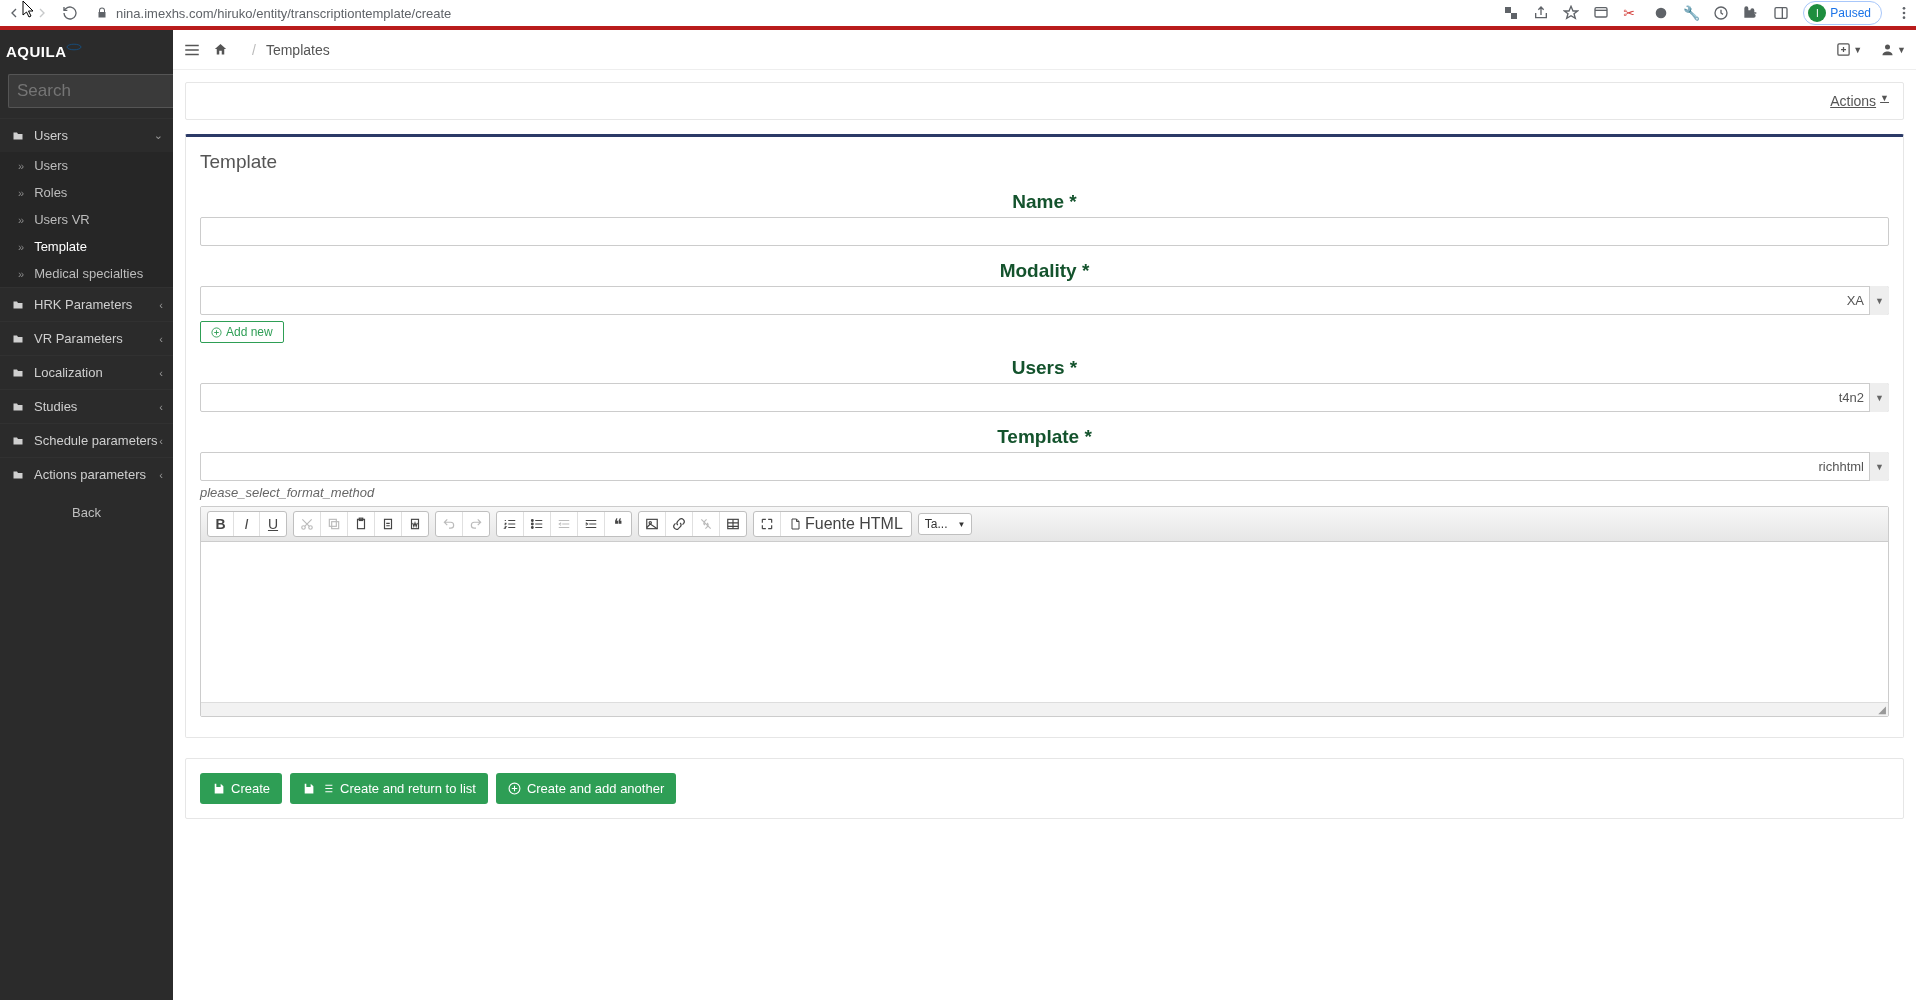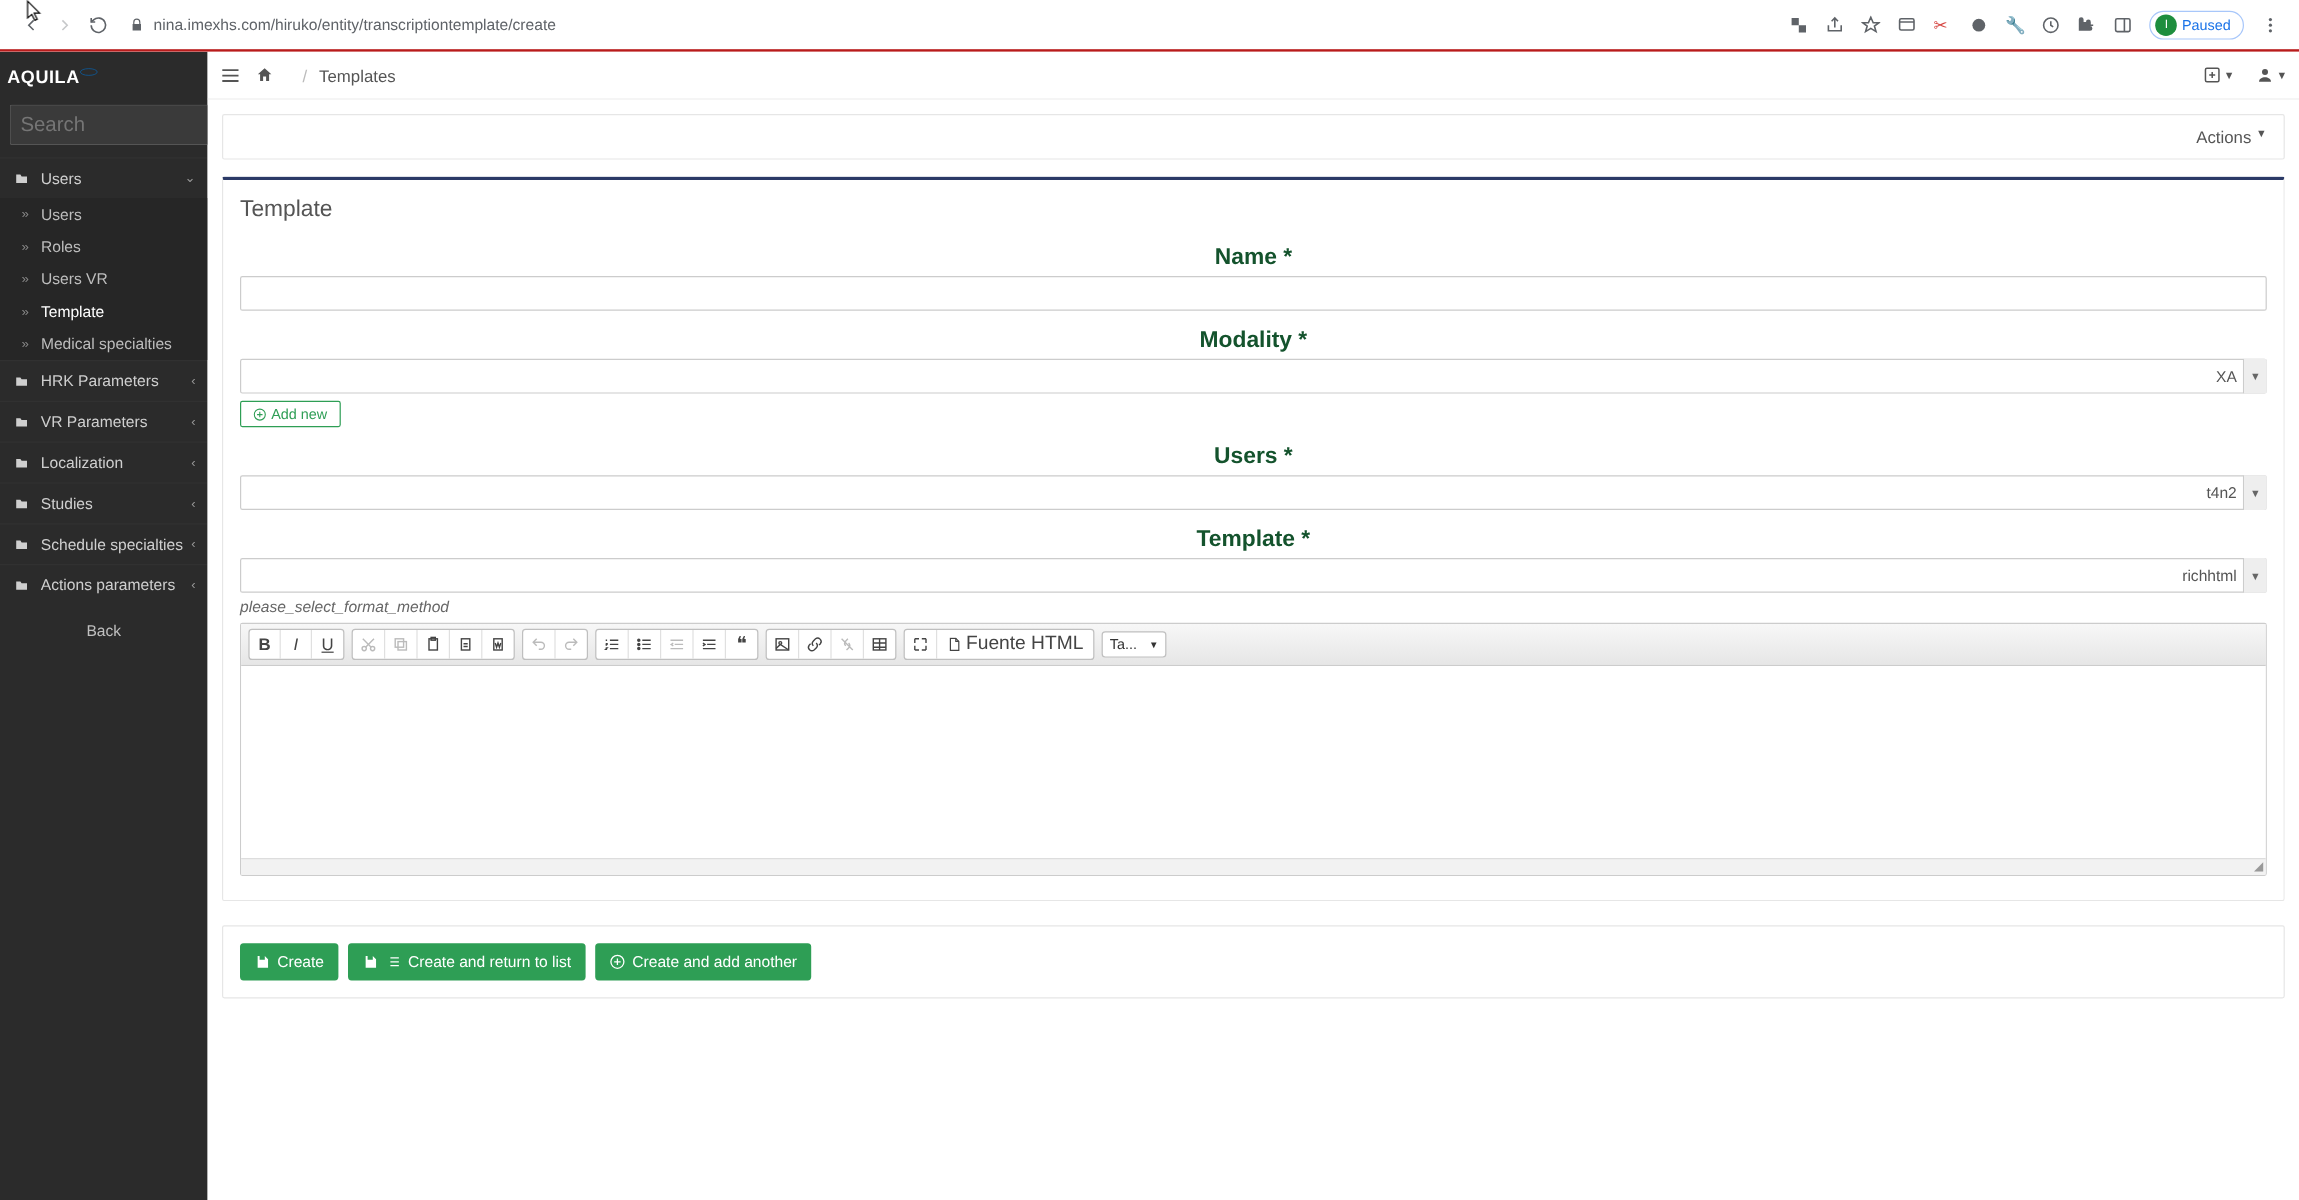--- a/index.html
+++ b/index.html
@@ -1,25 +1,25 @@
 <!DOCTYPE html>
 <html><head>
 <meta charset="utf-8">
 <style>
   * { box-sizing: border-box; margin: 0; padding: 0; }
   html, body { height: 100%; font-family: "Helvetica Neue", Arial, sans-serif; font-size: 14px; color: #333; }
 
   
   .browser-bar {
-    height: 43px;
+    height: 30px;
     background: #fff;
-    border-bottom: 2px solid #b91c1c;
+    border-bottom: 4px solid #b91c1c;
     display: flex;
     align-items: center;
-    padding: 0 12px;
+    padding: 0 0;
     position: relative;
   }
   .browser-bar .nav-btns { display: flex; align-items: center; gap: 12px; padding: 0 6px; }
   .browser-bar .nav-btns svg { width: 16px; height: 16px; }
   .browser-bar .url-area { flex: 1; display: flex; align-items: center; gap: 8px; padding-left: 12px; color: #5f6368; font-size: 13px; }
   .browser-bar .url-area .lock { color: #555; }
   .browser-bar .right-icons { display: flex; align-items: center; gap: 14px; padding-right: 4px; }
   .browser-bar .right-icons svg,
   .browser-bar .right-icons .ico { width: 16px; height: 16px; color: #5f6368; }
   .paused-pill {
@@ -84,21 +84,21 @@
   .topbar .spacer { flex:1; }
   .topbar .tb-right { display:flex; align-items:center; gap:18px; color:#555; }
   .tb-drop { display:flex; align-items:center; gap:2px; cursor:pointer; }
 
   .content { padding:12px; }
 
   .actions-bar {
     border:1px solid #e6e6e6; border-radius:2px;
     padding:10px 14px; display:flex; justify-content:flex-end;
   }
-  .actions-bar .actions { color:#555; cursor:pointer; display:flex; align-items:flex-start; gap:4px; }
+  .actions-bar .actions { color:#555; cursor:pointer; display:flex; align-items:flex-start; gap:4px;text-decoration:underline; }
 
   .panel { border:1px solid #e6e6e6; border-top:3px solid #2b3a67; border-radius:2px; margin-top:14px; padding:14px 14px 20px; }
   .panel h2 { font-size:19px; font-weight:500; color:#555; margin-bottom:18px; }
 
   .form-group { margin-bottom:14px; }
   .form-group label { display:block; font-size:19px; color:#14532d; font-weight:600; margin-bottom:4px;text-align:center; }
   .form-control {
     width:100%; padding:6px 8px; border:1px solid #ccc; border-radius:2px;
     font-size:13px; color:#555; background:#fff;
   }
@@ -333,21 +333,21 @@
         </span>
       <span>Studies</span>
       <span class="caret">‹</span>
     </div>
     <div class="side-head">
       <span class="folder">
           <svg width="12" height="12" viewBox="0 0 24 24" fill="currentColor">
             <path d="M3 5h7l2 3h9v11H3z"></path>
           </svg>
         </span>
-      <span>Schedule specialties</span>
+      <span>Schedule parameters</span>
       <span class="caret">‹</span>
     </div>
     <div class="side-head">
       <span class="folder">
           <svg width="12" height="12" viewBox="0 0 24 24" fill="currentColor">
             <path d="M3 5h7l2 3h9v11H3z"></path>
           </svg>
         </span>
       <span>Actions parameters</span>
       <span class="caret">‹</span>

